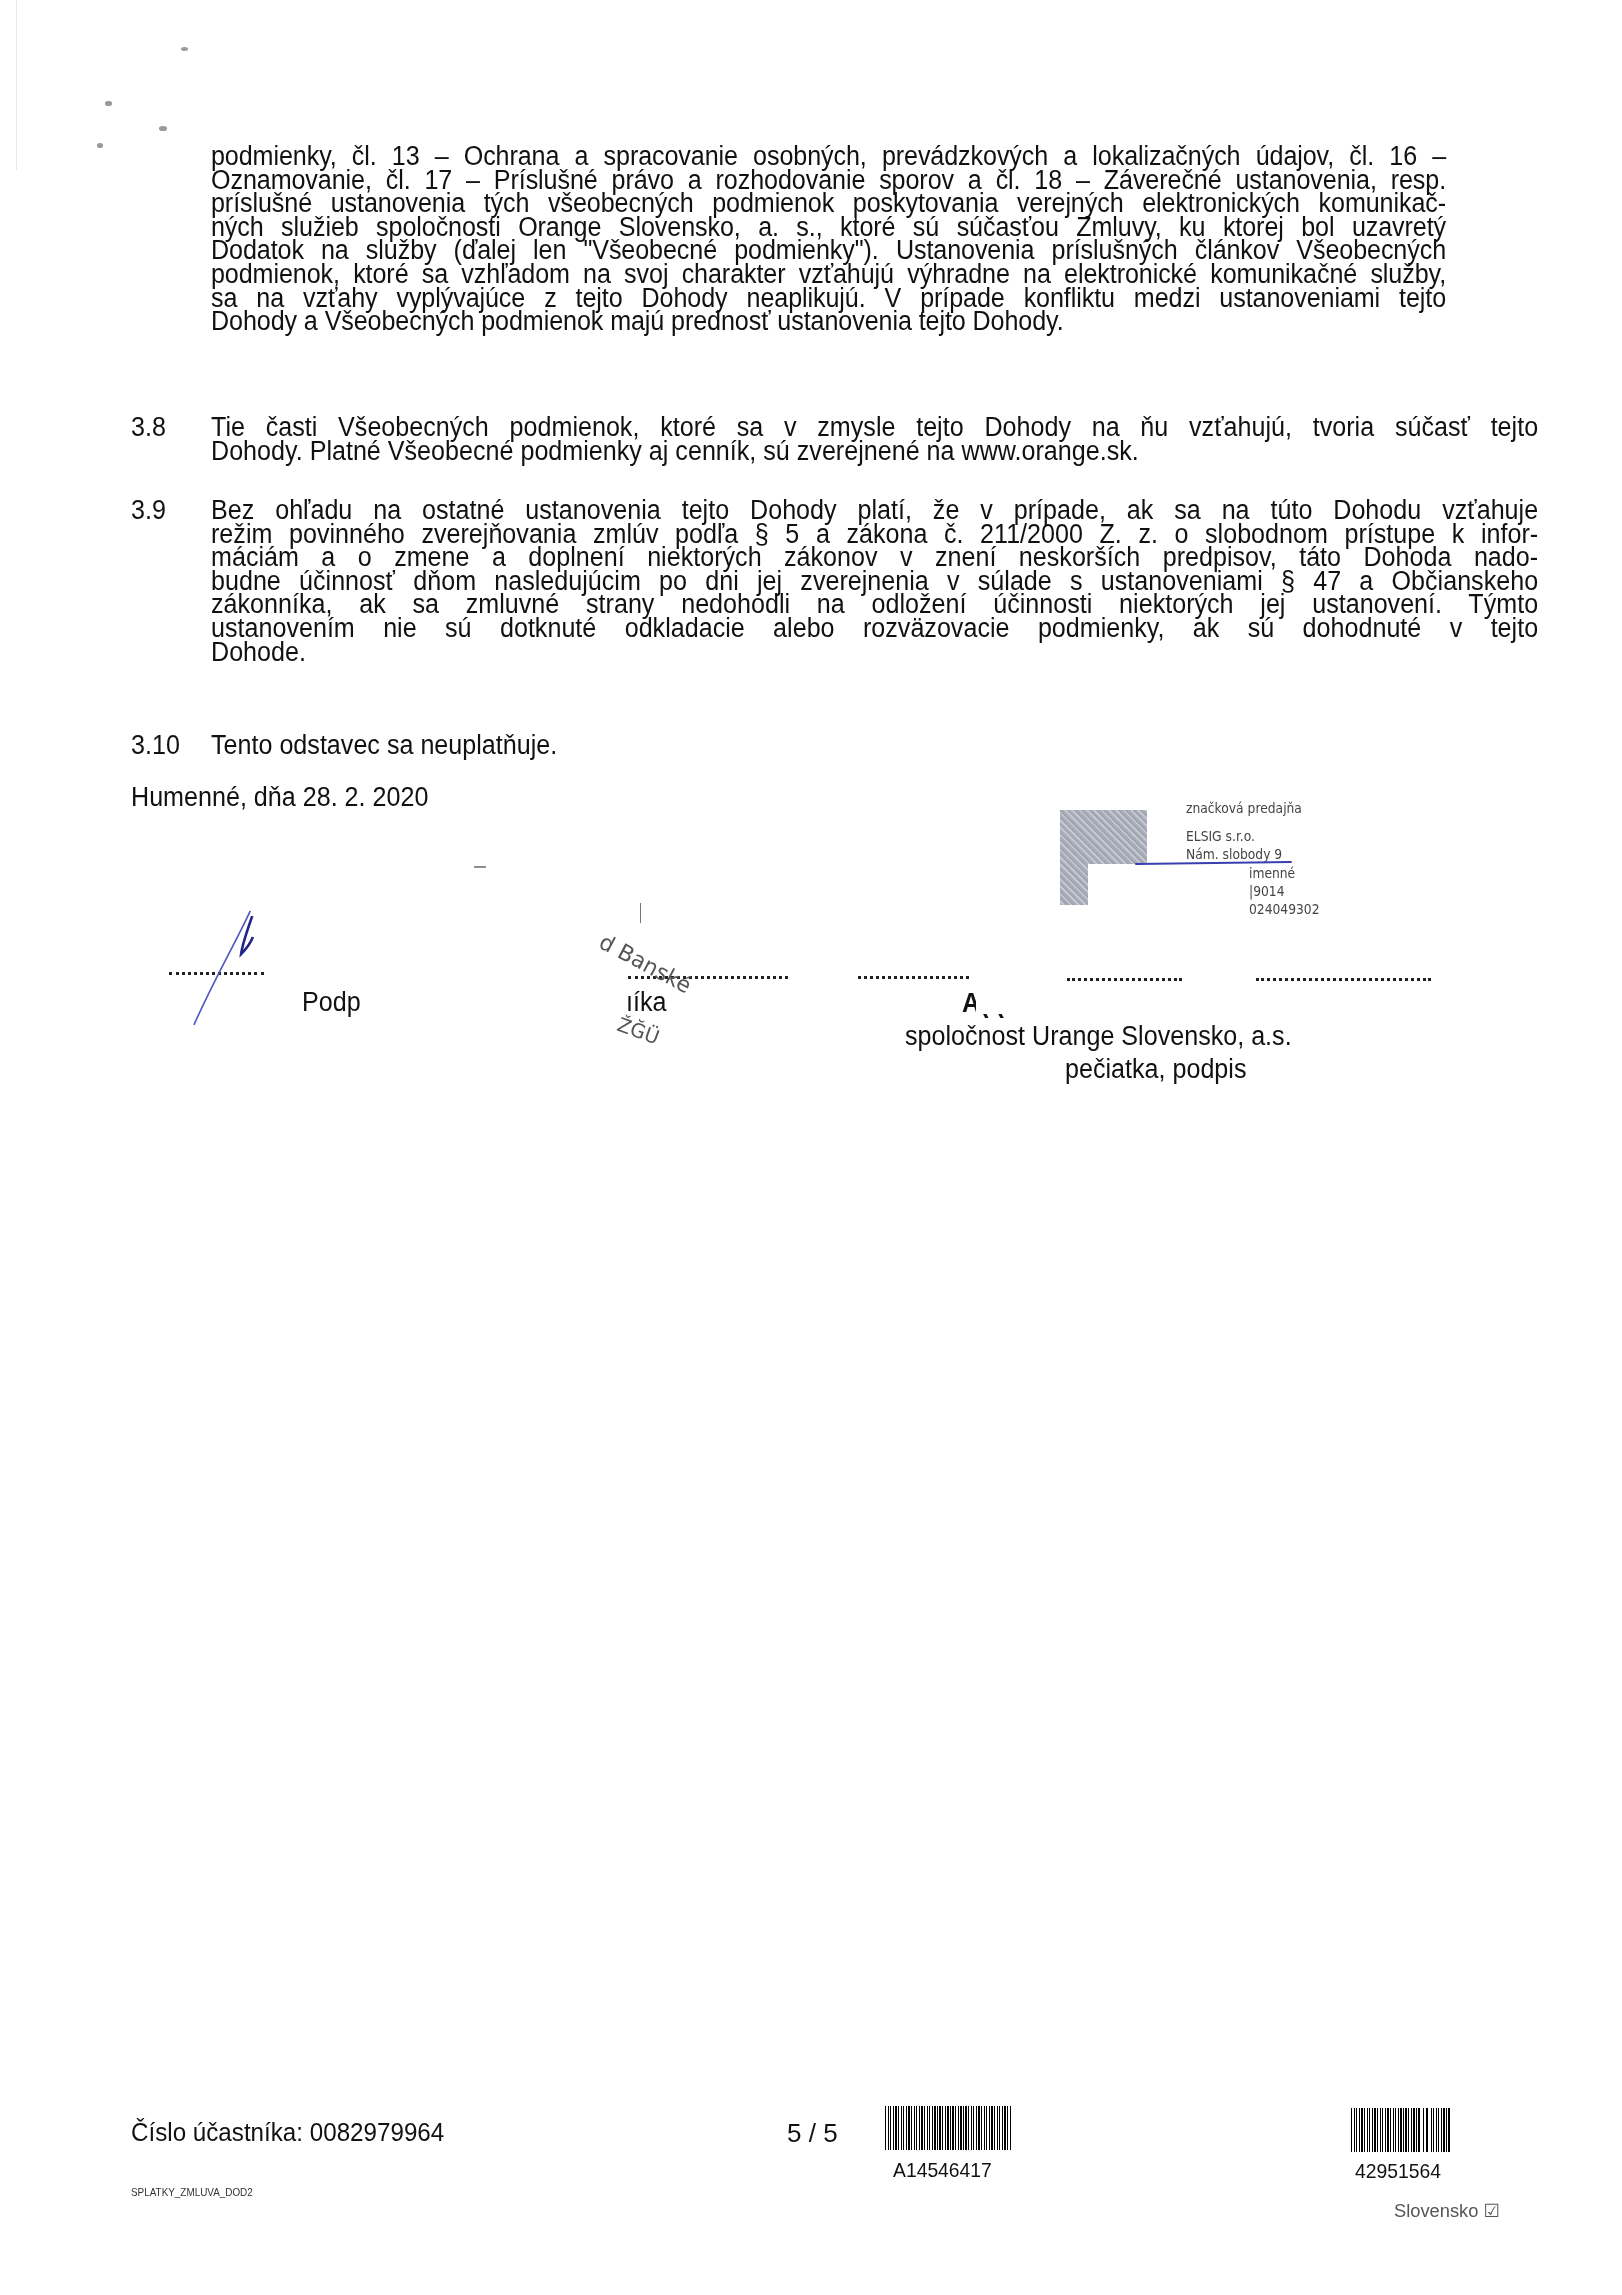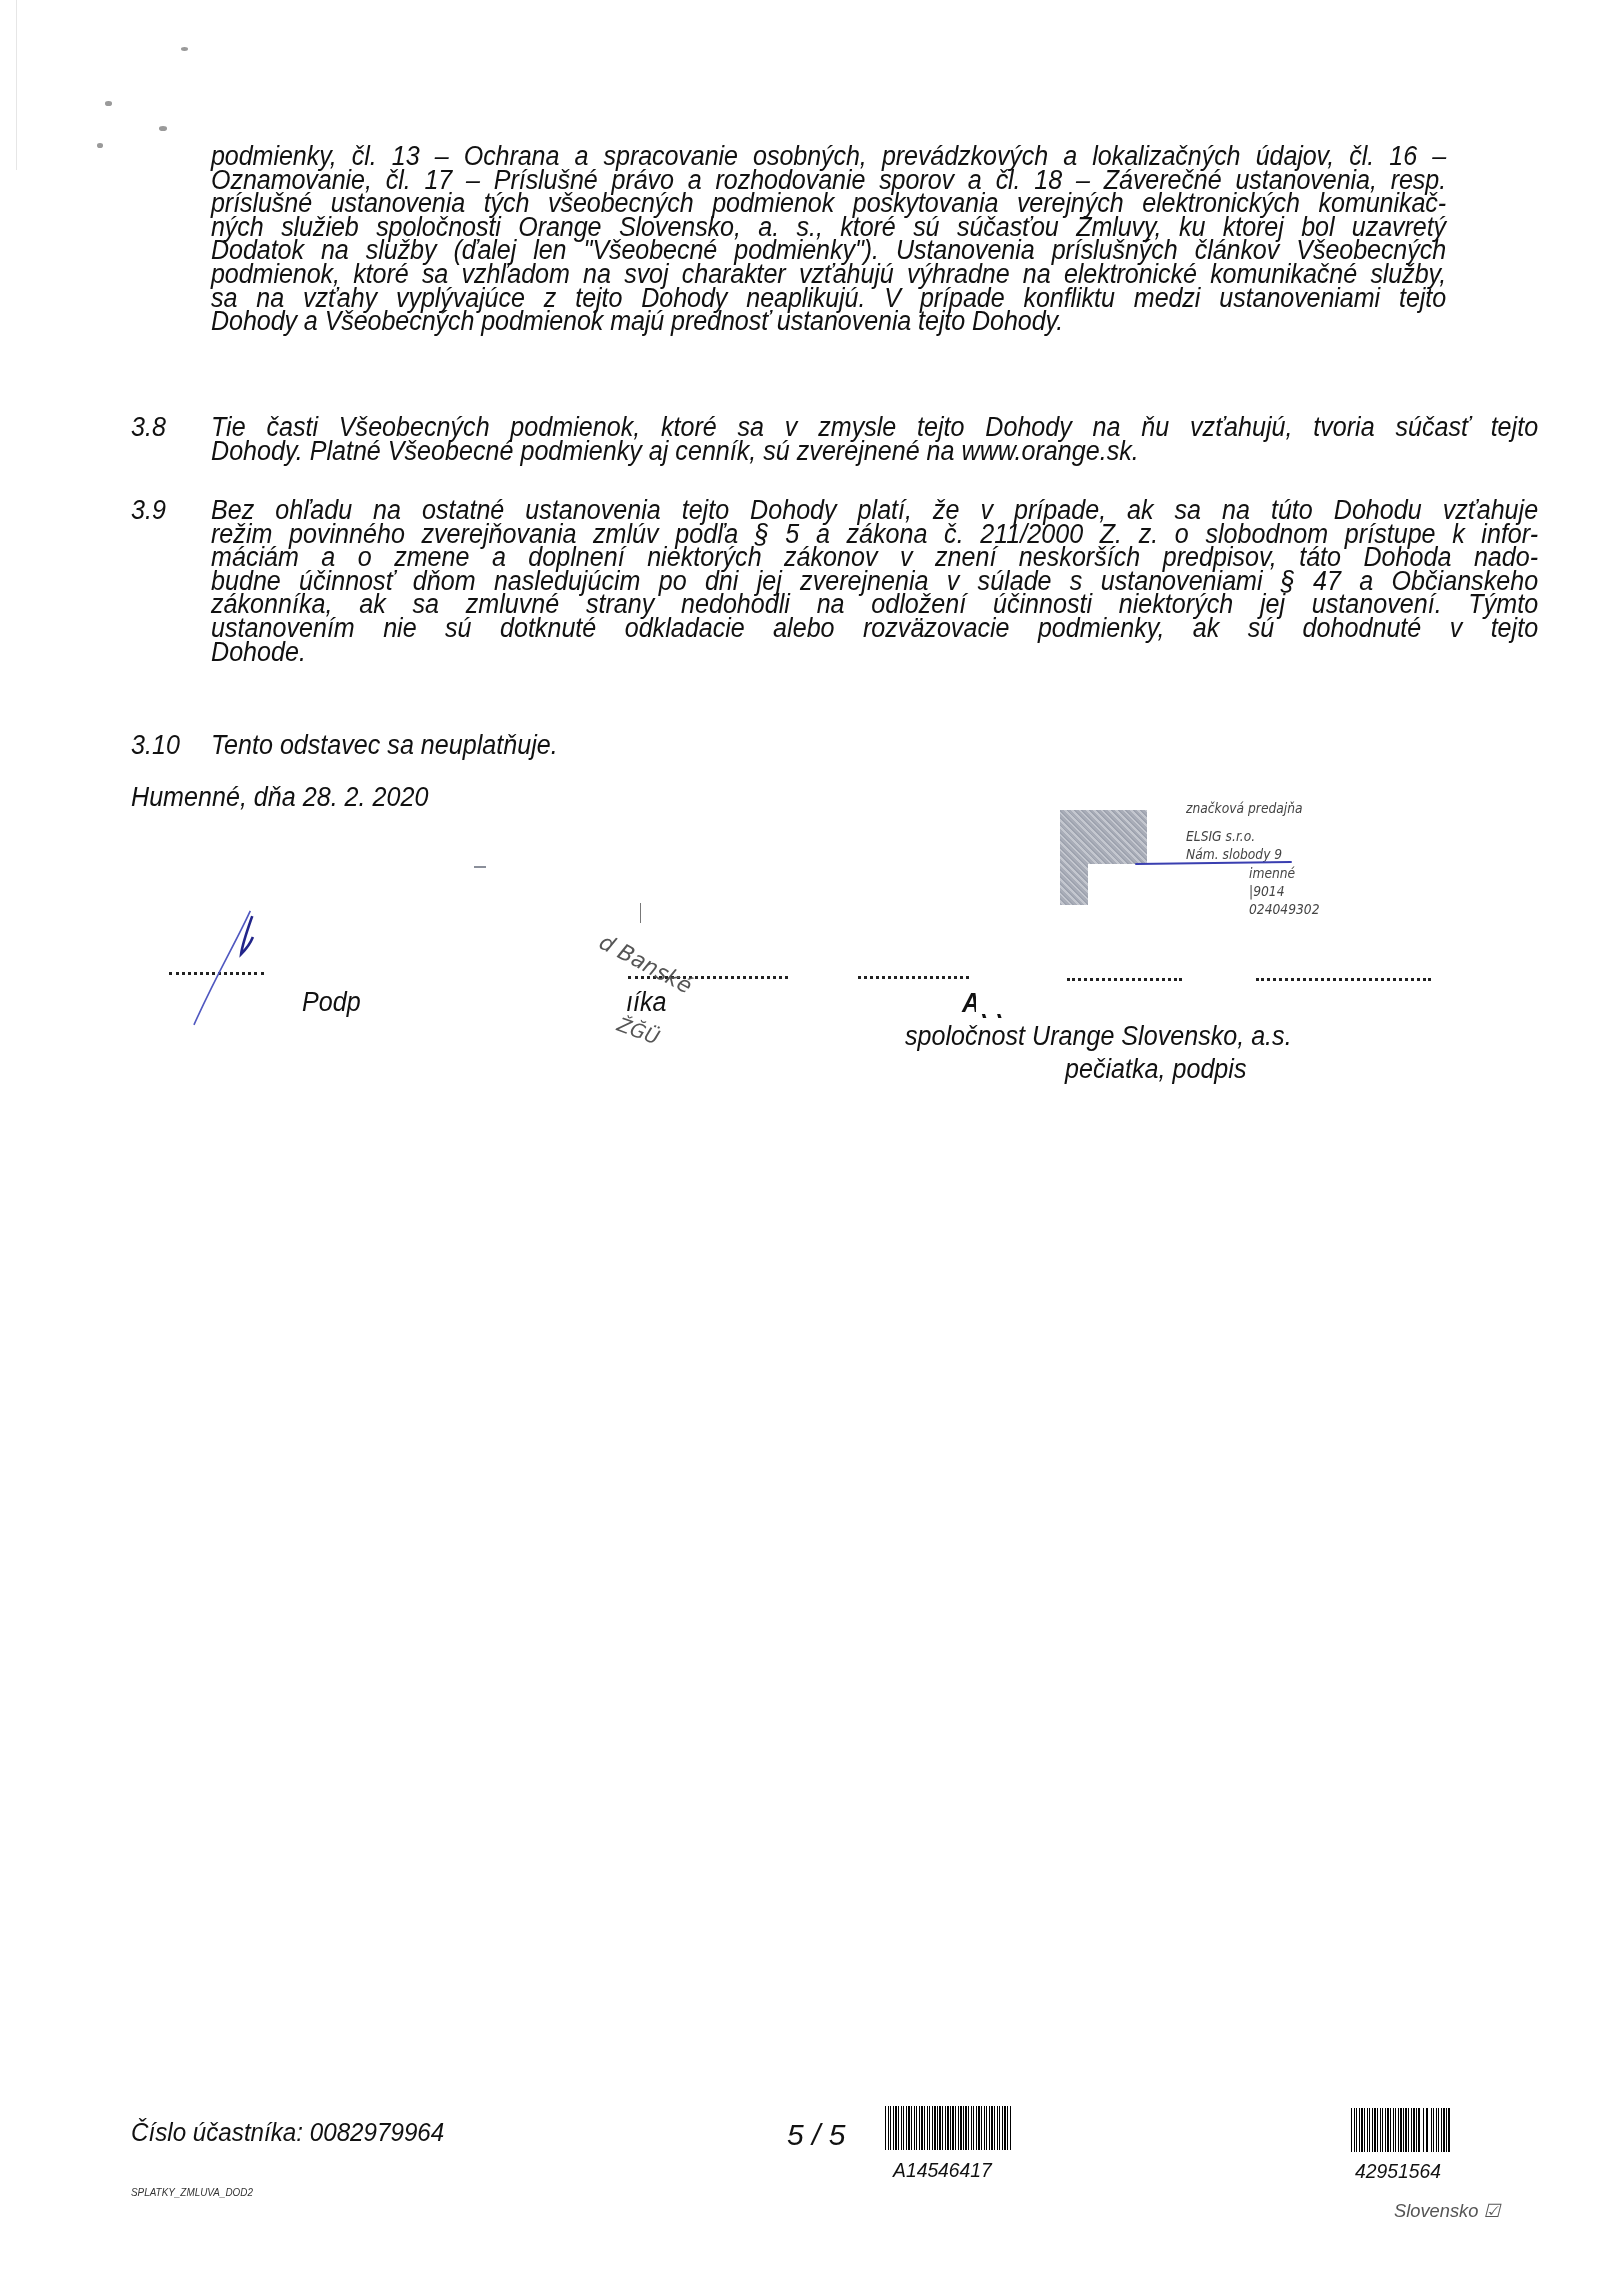--- a/index.html
+++ b/index.html
@@ -1,18 +1,18 @@
 <!DOCTYPE html>
 <html style="font-size:10.5px"><head>
   <meta charset="utf-8">
   <style>
     html, body { margin: 0; padding: 0; background: #ffffff; }
     body { width: 1623px; height: 2295px; position: relative; overflow: hidden;
            font-family: "Liberation Sans", sans-serif; color: #111; }
-    .page { position: absolute; inset: 0; font-style: italic; }
+    .page { position: absolute; inset: 0; }
     .scan-edge { position: absolute; left: 15.7px; top: 0; width: 1.3px; height: 170px; background: #e6e6e6; }
     .speck { position: absolute; background: #9a9a9a; border-radius: 50%; }
 
     .body-text { position: absolute; left: 211px; width: 1328px; font-size: 27px; line-height: 23.6px;
                  transform: scaleX(0.93); transform-origin: left top; letter-spacing: -0.1px; }
     .para { position: absolute; left: 131px; width: 1433px; }
     .para .num { position: absolute; left: 0; top: 0; font-size: 27px; line-height: 23.6px;
                  transform: scaleX(0.93); transform-origin: left top; }
     .para .txt { position: absolute; left: 80px; width: 1427px; font-size: 27px; line-height: 23.6px;
                  text-align: justify; transform: scaleX(0.93); transform-origin: left top; }
@@ -27,21 +27,21 @@
     .redact { position: absolute; background: #ffffff; }
 
     .stamp-box { position: absolute; left: 1060px; top: 810px; width: 87px; height: 95px;
                  background: repeating-linear-gradient(45deg,#a9adb8 0 2px,#c4c7cf 2px 3.9px,#9ea3af 3.9px 5.2px); }
     .stamp-text { position: absolute; left: 1186px; font-family: "DejaVu Sans", sans-serif; font-size: 13.7px; color: #444; transform: scaleX(0.9); transform-origin: left top; }
     .pen-line { position: absolute; height: 2px; background: #3a3fb0; border-radius: 1.3px; }
     .rot-stamp { position: absolute; font-family: "DejaVu Sans", sans-serif; font-size: 22px; color: #555; transform-origin: left top; }
 
     .footer-num { position: absolute; left: 131px; top: 2117px; font-size: 26px; transform: scaleX(0.93); transform-origin: left top; }
     .footer-code { position: absolute; left: 131px; top: 2186px; font-size: 11px; color: #333; transform: scaleX(0.9); transform-origin: left top; }
-    .page-num { position: absolute; left: 787px; top: 2118px; font-size: 30px; }
+    .page-num { position: absolute; left: 787px; top: 2118px; font-size: 26px; }
     .barcode { position: absolute; height: 44px; display: flex; align-items: stretch; }
     .barcode span { display: block; background: #000; height: 100%; }
     .barcode-label { position: absolute; font-size: 21px; transform: scaleX(0.92); transform-origin: left top; }
     .archiv { position: absolute; left: 1394px; top: 2200px; font-size: 18.3px; color: #555; }
   </style>
 </head>
 <body>
 
 <div class="page">
 

